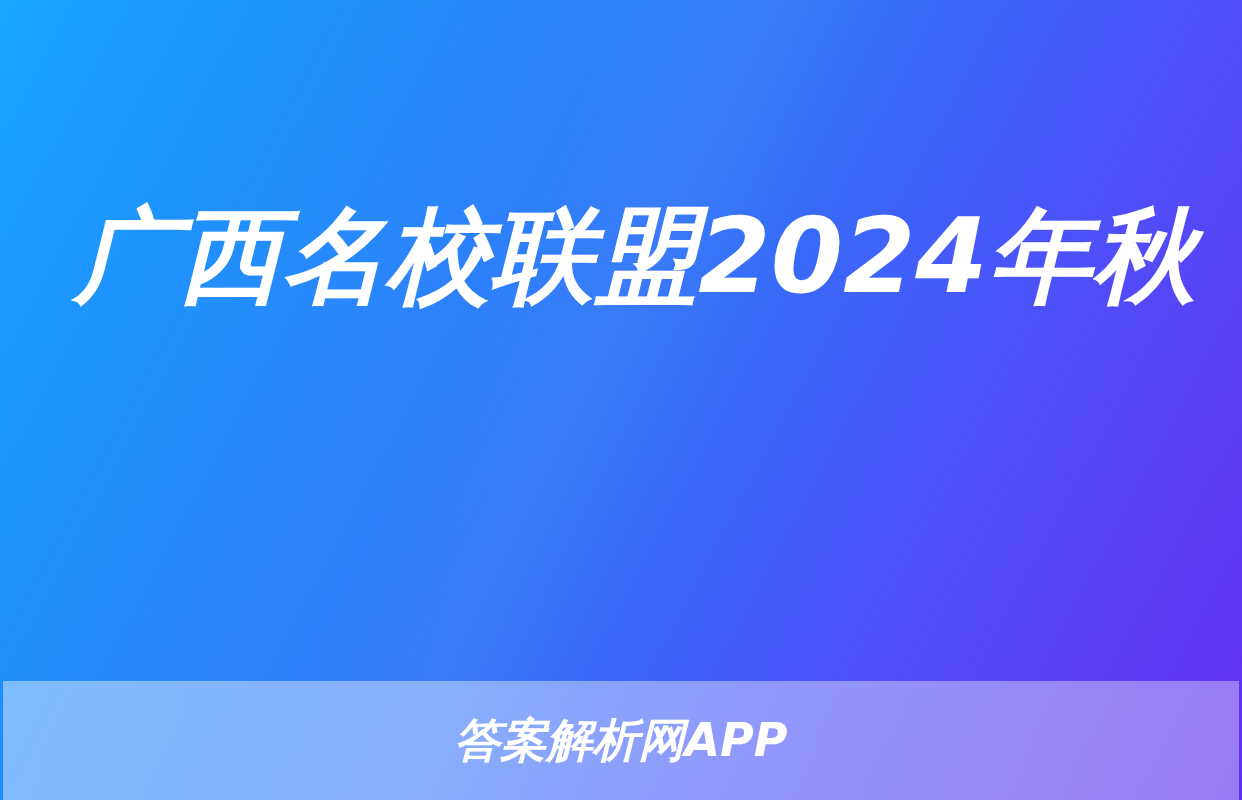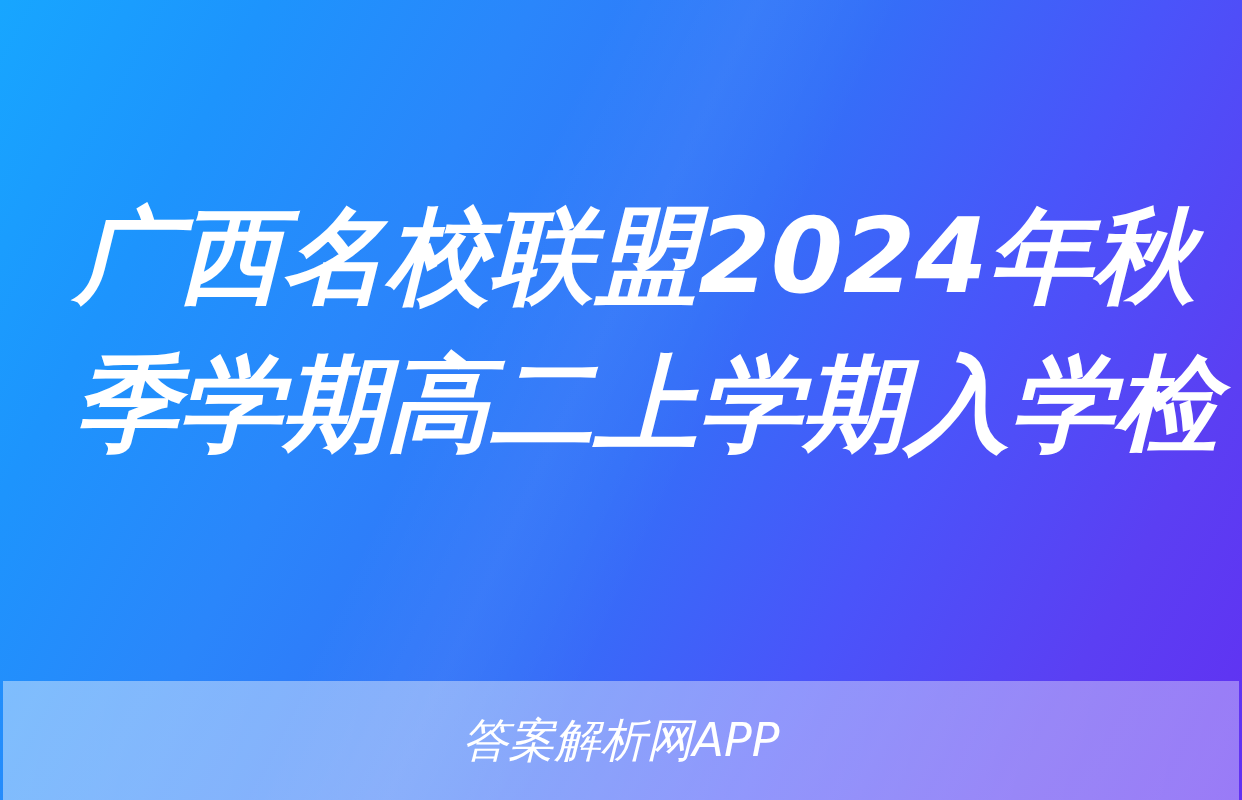--- a/index.html
+++ b/index.html
@@ -70,39 +70,38 @@
         rgba(255,255,255,0.42) 0%,
         rgba(255,255,255,0.40) 50%,
         rgba(255,255,255,0.36) 100%);
     display: flex;
     align-items: center;
     justify-content: center;
   }
 
   .footer-text {
     color: #ffffff;
-    font-weight: 400;
+    font-weight: 700;
     font-style: italic;
     font-size: 46px;
     line-height: 46px;
     letter-spacing: 0px;
     white-space: nowrap;
     padding-bottom: 2px;
     text-align: right;
   }
 </style>
 </head>
 <body>
 
 <div class="card">
 
   <div class="sheen"></div>
 
   <div class="title-block">
     <span class="title-line">广西名校联盟2024年秋</span>
-    <span class="title-line">季学期高二上学期入学检</span>
   </div>
 
   <div class="footer-band">
     <span class="footer-text">答案解析网APP</span>
   </div>
 
 </div>
 
 </body></html>

